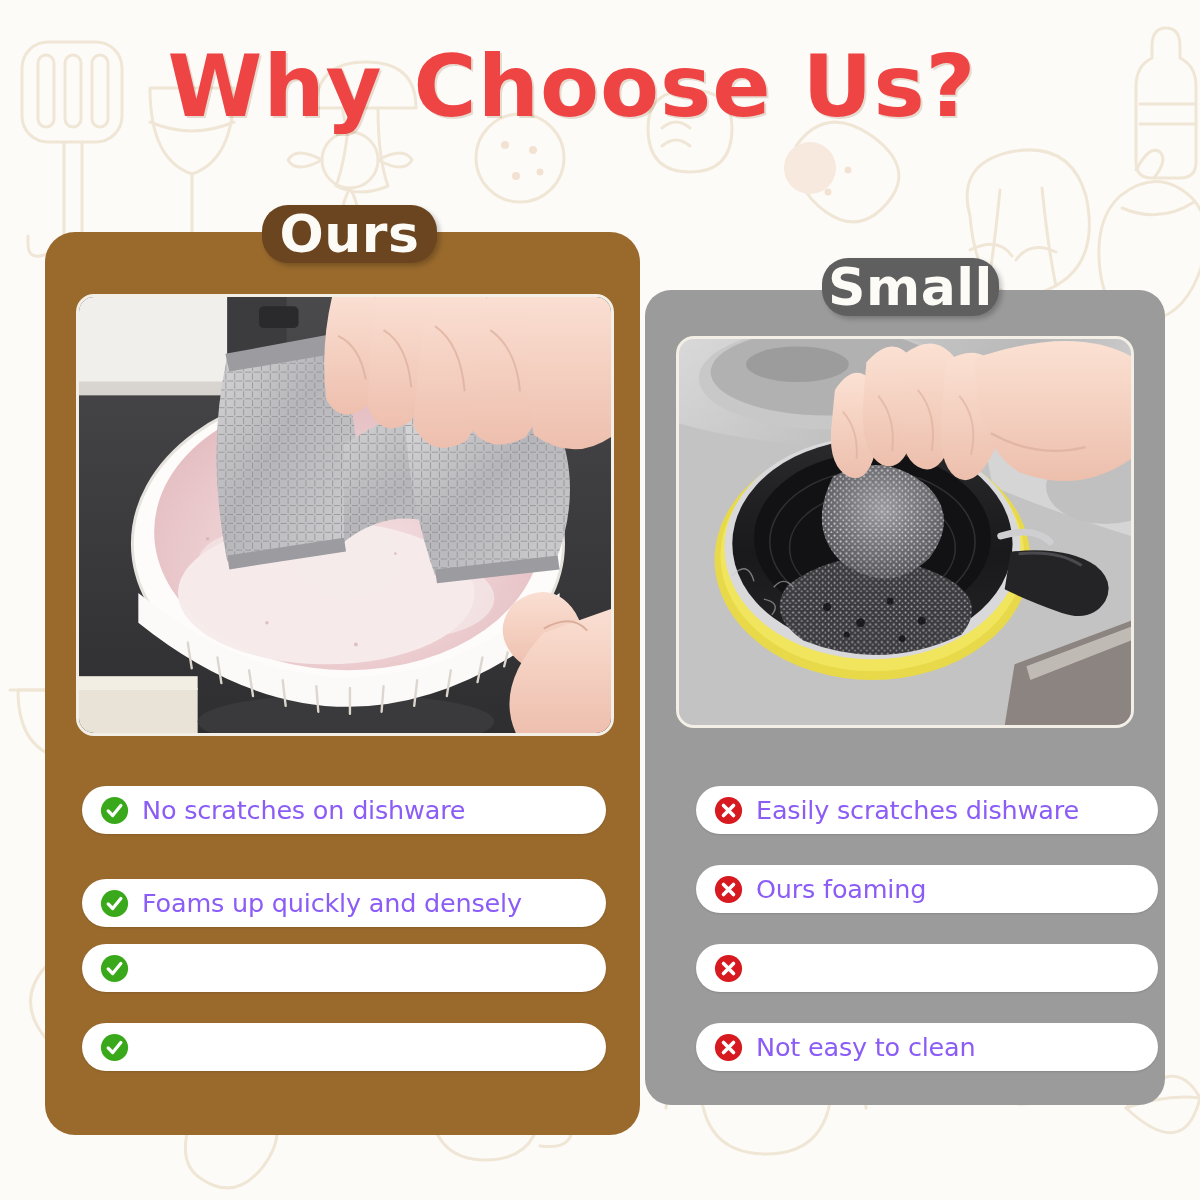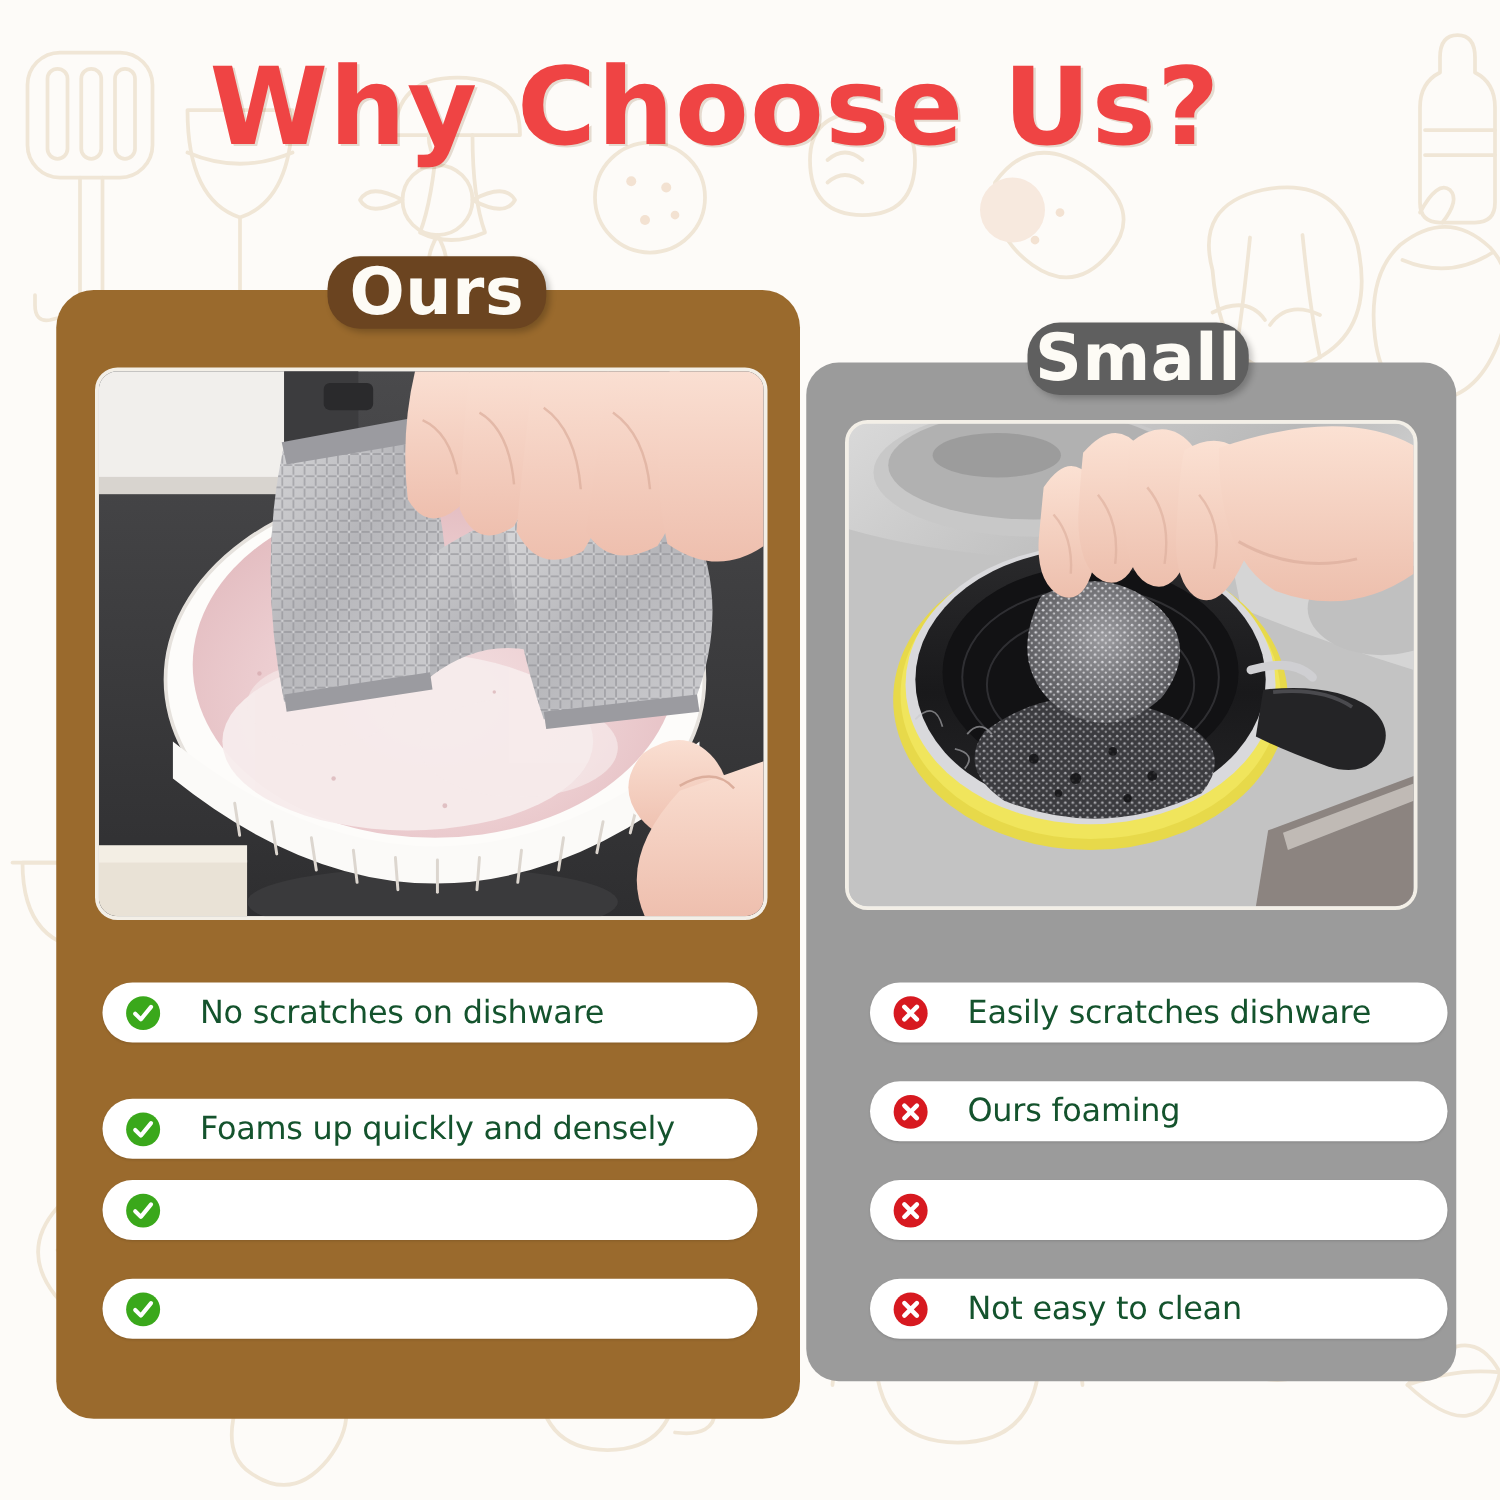--- a/index.html
+++ b/index.html
@@ -100,24 +100,24 @@
     align-items:center;
     padding-left:18px;
     z-index:6;
     box-shadow: 0 1px 2px rgba(0,0,0,0.12);
   }
   .pill-ours  { left:82px;  width:524px; }
   .pill-others{ left:696px; width:462px; }
 
   .pill .label {
     font-size:25.5px;
-    color:#14532d;
+    color:#8b5cf6;
     font-family:"DejaVu Sans", sans-serif;
     white-space:nowrap;
-    margin-left:31px;
+    margin-left:13px;
     letter-spacing:-0.2px;
   }
   .icon-badge { width:29px; height:29px; flex:0 0 29px; display:block; }
 </style>
 </head>
 <body>
 
 <svg id="bg-pattern" viewBox="0 0 1200 1200" preserveAspectRatio="none">
   <rect width="1200" height="1200" fill="#fdfbf8"></rect>
   <g fill="none" stroke="#f0e6d6" stroke-width="3" stroke-linecap="round" stroke-linejoin="round">

